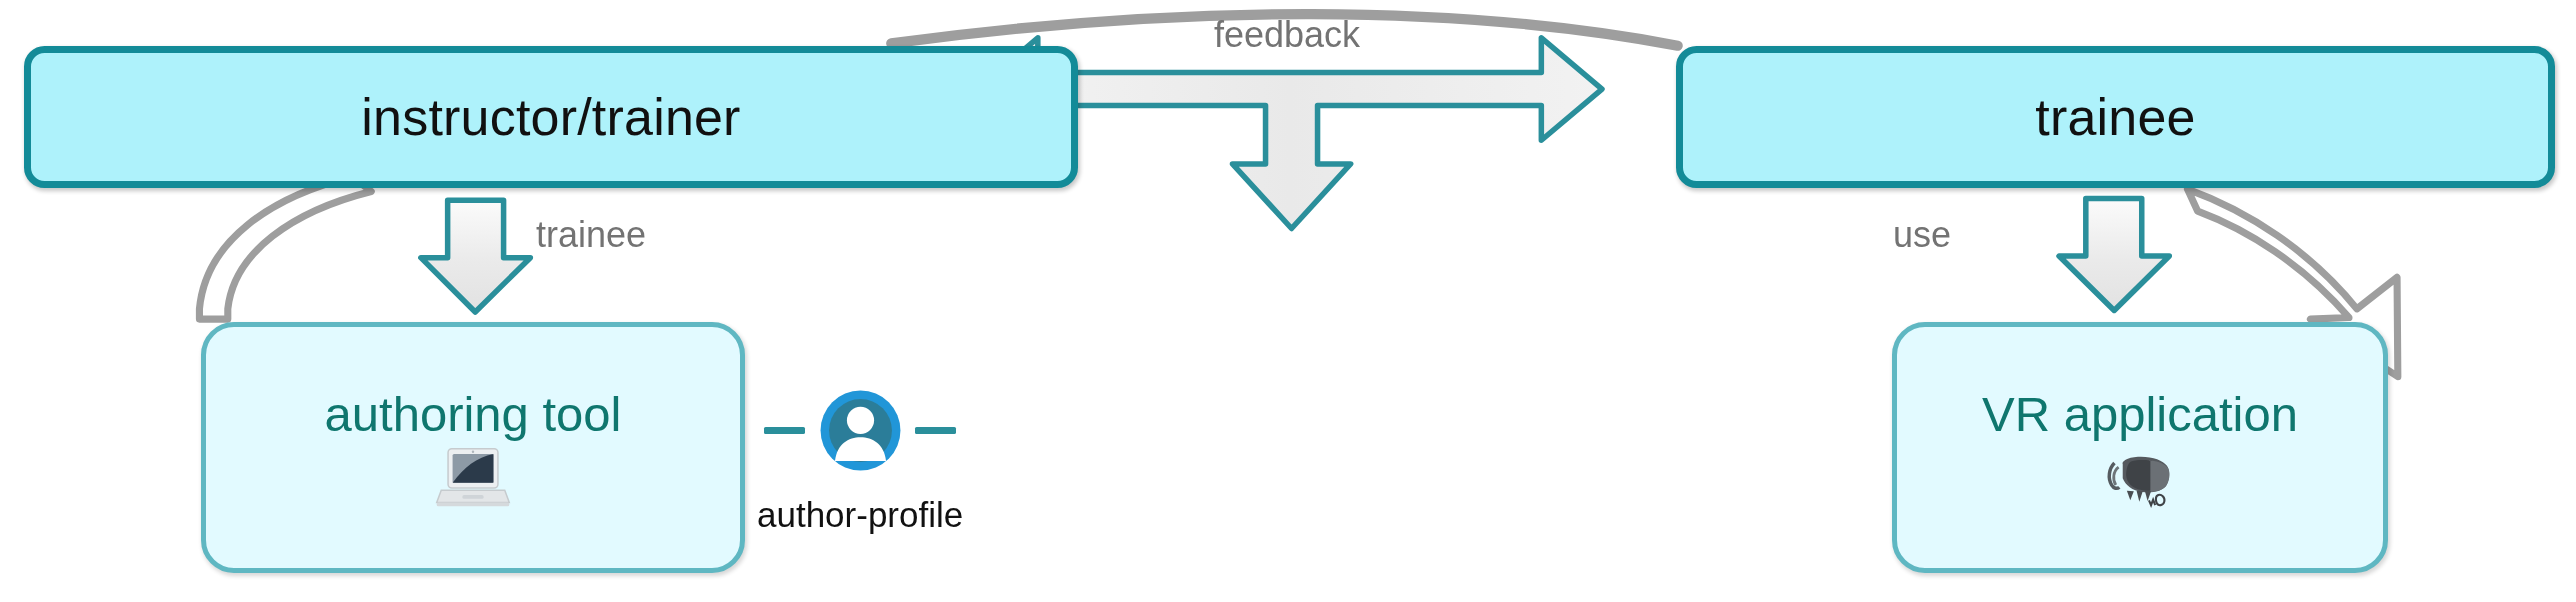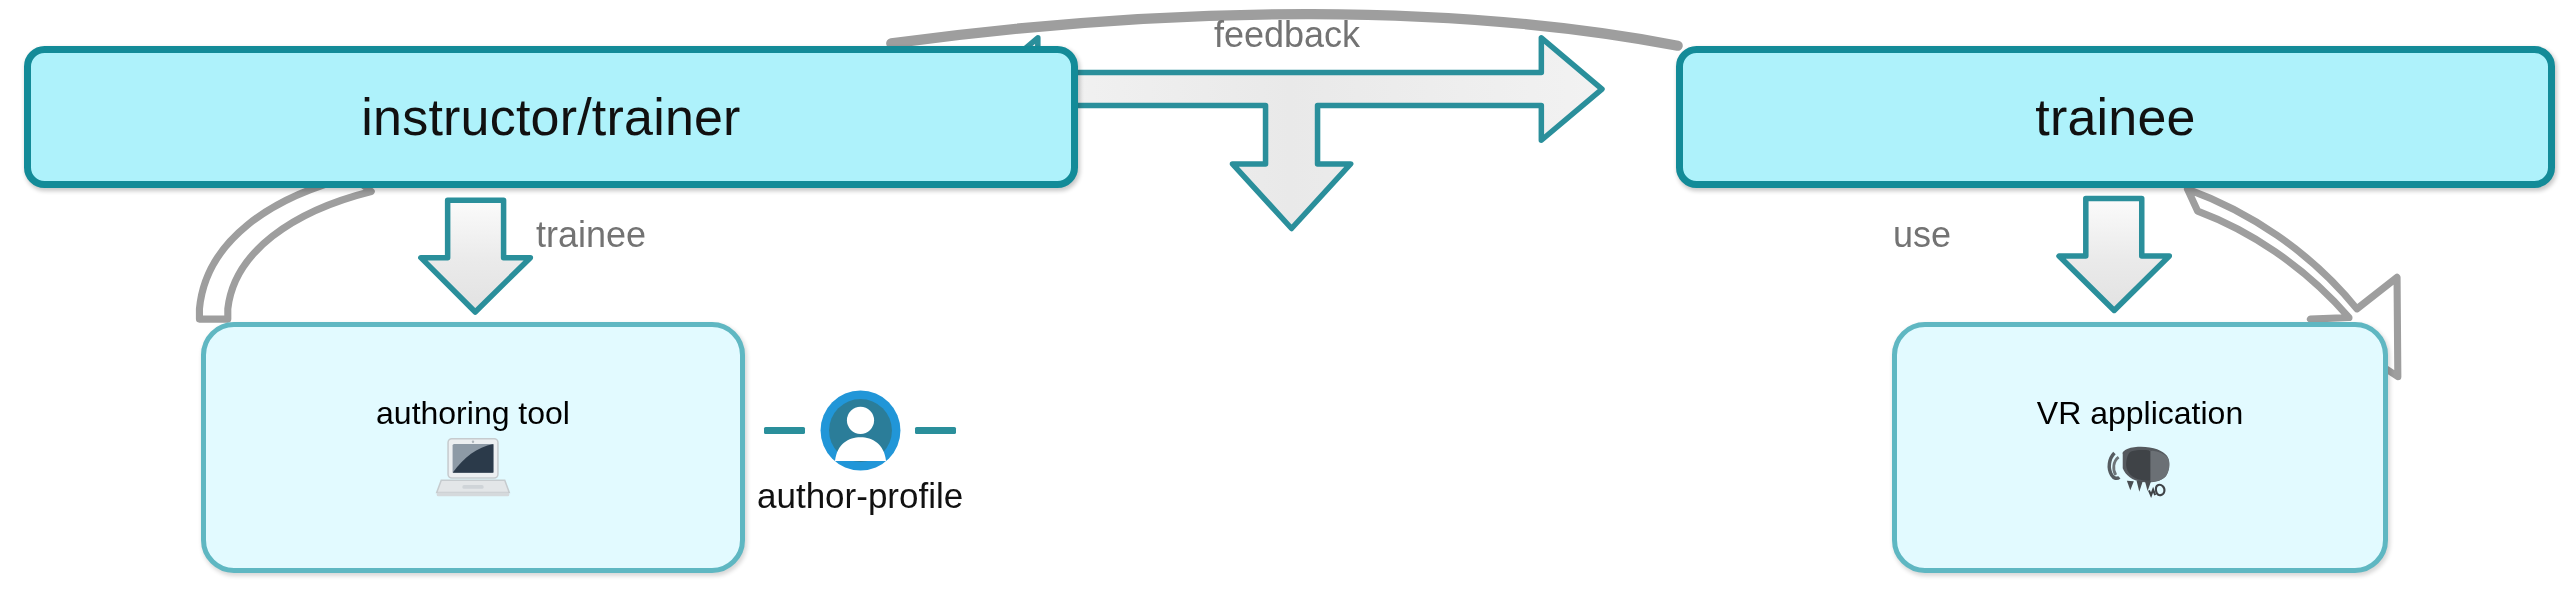--- a/index.html
+++ b/index.html
@@ -54,22 +54,22 @@
     border: 5.5px solid #5fb7c2;
     border-radius: 33px;
     display: flex;
     flex-direction: column;
     align-items: center;
     justify-content: center;
     box-shadow: 1.6px 2.4px 4px rgba(0,0,0,0.16);
     z-index: 5;
   }
   .comp-label {
-    font-size: 32px;
-    color: #000000;
+    font-size: 49px;
+    color: #0f766e;
     white-space: nowrap;
     margin-bottom: 3px;
   }
   .comp-icon {
     width: 76px;
     height: 65px;
     display: block;
   }
 
   
@@ -81,20 +81,21 @@
     z-index: 8;
   }
 
   
   .profile-group {
     position: absolute;
     z-index: 8;
     display: flex;
     flex-direction: column;
     align-items: center;
+    gap: 19px;
   }
   .profile-row {
     display: flex;
     align-items: center;
     gap: 12.6px;
   }
   .dash {
     width: 41px;
     height: 6.3px;
     background: #2a8f9b;

